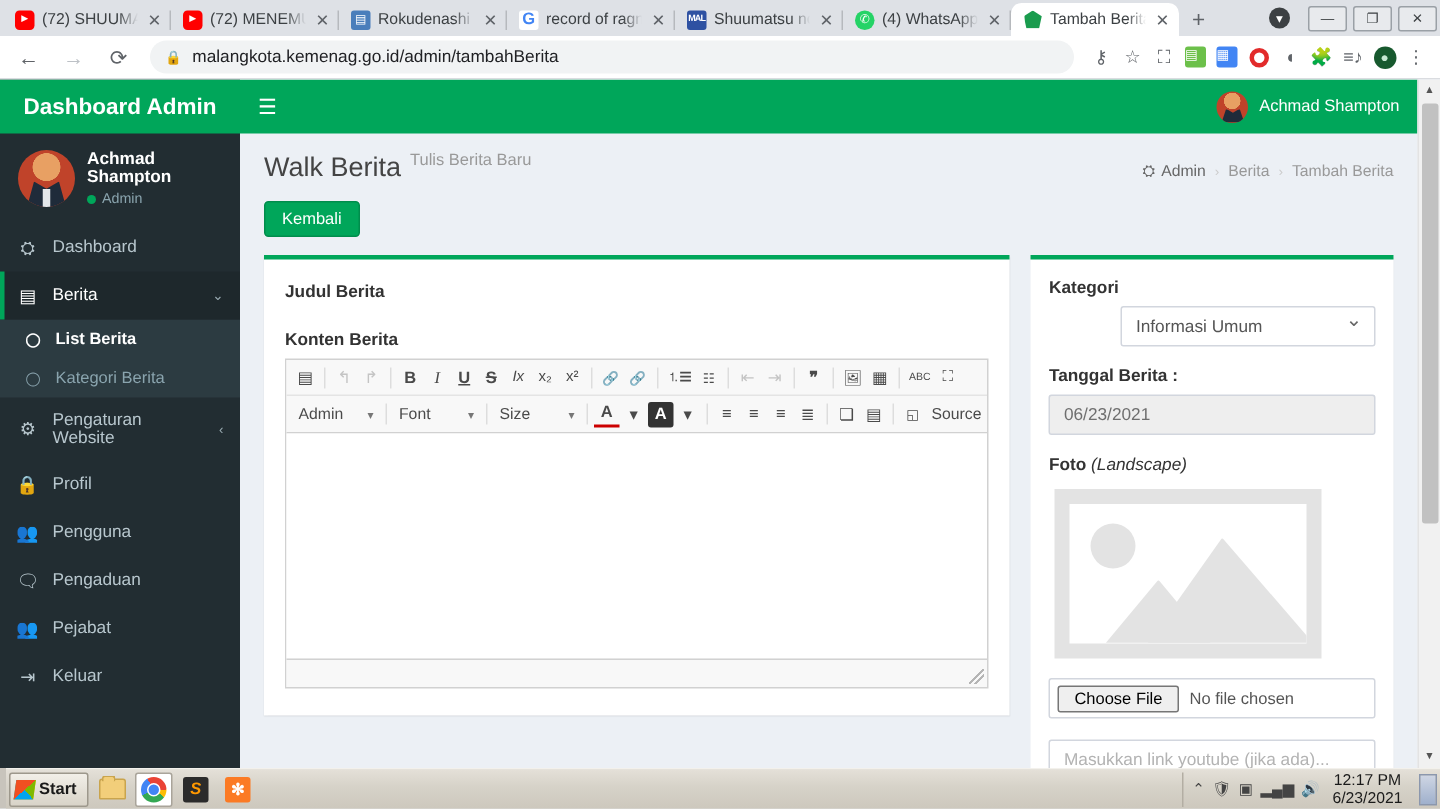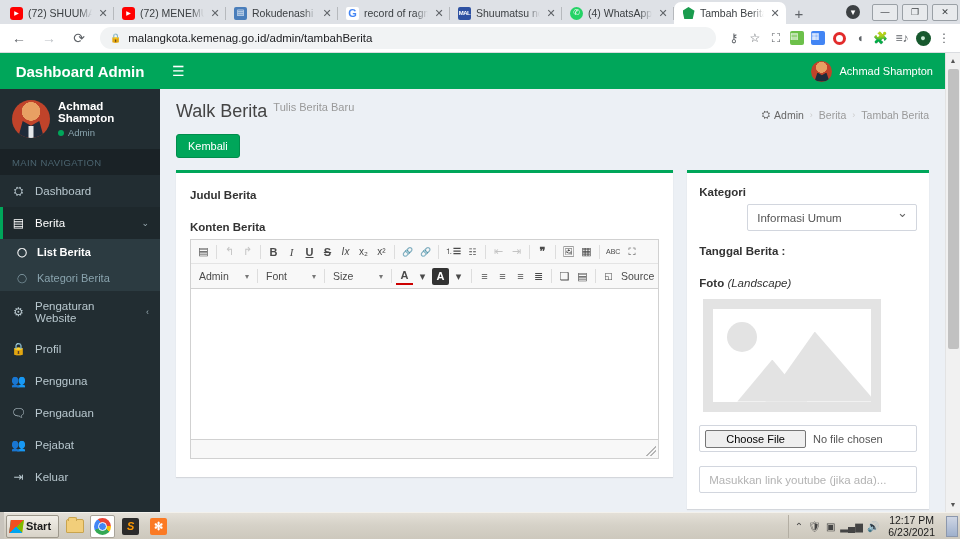--- a/index.html
+++ b/index.html
@@ -245,21 +245,21 @@
   .ph-sun { position: absolute; left: 14px; top: 13px; width: 30px; height: 30px; border-radius: 50%; background: #e3e3e3; }
   .ph-mt1 { position: absolute; left: 24px; bottom: 0; width: 70px; height: 42px; background: #e3e3e3; clip-path: polygon(50% 0, 100% 100%, 0 100%); }
   .ph-mt2 { position: absolute; left: 52px; bottom: 0; width: 110px; height: 70px; background: #e3e3e3; clip-path: polygon(45% 0, 100% 100%, 0 100%); }
 
   .filebox {
     width: 100%; height: 27px; border: 1px solid #d2d6de; border-radius: 2px;
     display: flex; align-items: center; padding: 0 5px; gap: 7px; background: #fff;
   }
   .chooser {
     border: 1px solid #767676; background: #efefef; border-radius: 2px;
-    font-size: 11px; color: #000; padding: 2px 20px;
+    font-size: 11px; color: #000; padding: 2px 10px;
   }
   .filetxt { font-size: 11px; color: #555; }
 
   
   .pagescroll {
     position: absolute; right: 0; top: 0; width: 15px; height: 459px;
     background: #f1f1f1; border-left: 1px solid #e3e3e3;
   }
   .ps-up, .ps-dn { height: 15px; display: flex; align-items: center; justify-content: center; font-size: 7px; color: #555; }
   .ps-dn { position: absolute; bottom: 0; left: 0; right: 0; }
@@ -403,21 +403,20 @@
           </div>
         <div>
           <div class="uname">Achmad Shampton</div>
           <div class="ustat">
             <span class="dot-green"></span>
             <span>Admin</span>
           </div>
         </div>
       </div>
 
-      <div class="navhead">MAIN NAVIGATION</div>
 
       <div class="navitem">
         <span class="ico">⛭</span>
         <span>Dashboard</span>
       </div>
 
       <div class="navitem active">
         <span class="ico">▤</span>
         <span>Berita</span>
         <span class="caret">⌄</span>
@@ -575,20 +574,21 @@
         <div class="card card-right">
           <div class="flabel">Kategori</div>
           <div class="sel-wrap">
             <select class="fselect">
               <option>Informasi Umum</option>
             </select>
           </div>
 
           <div class="gap"></div>
           <div class="flabel">Tanggal Berita :</div>
+          <input class="finput readonly" type="text" readonly="" value="06/23/2021" style="">
 
           <div class="gap"></div>
           <div class="flabel">
             <span>Foto</span>
             <span class="norm">(Landscape)</span>
           </div>
 
           <div class="photo-ph">
             <div class="ph-frame">
               <span class="ph-sun"></span>

